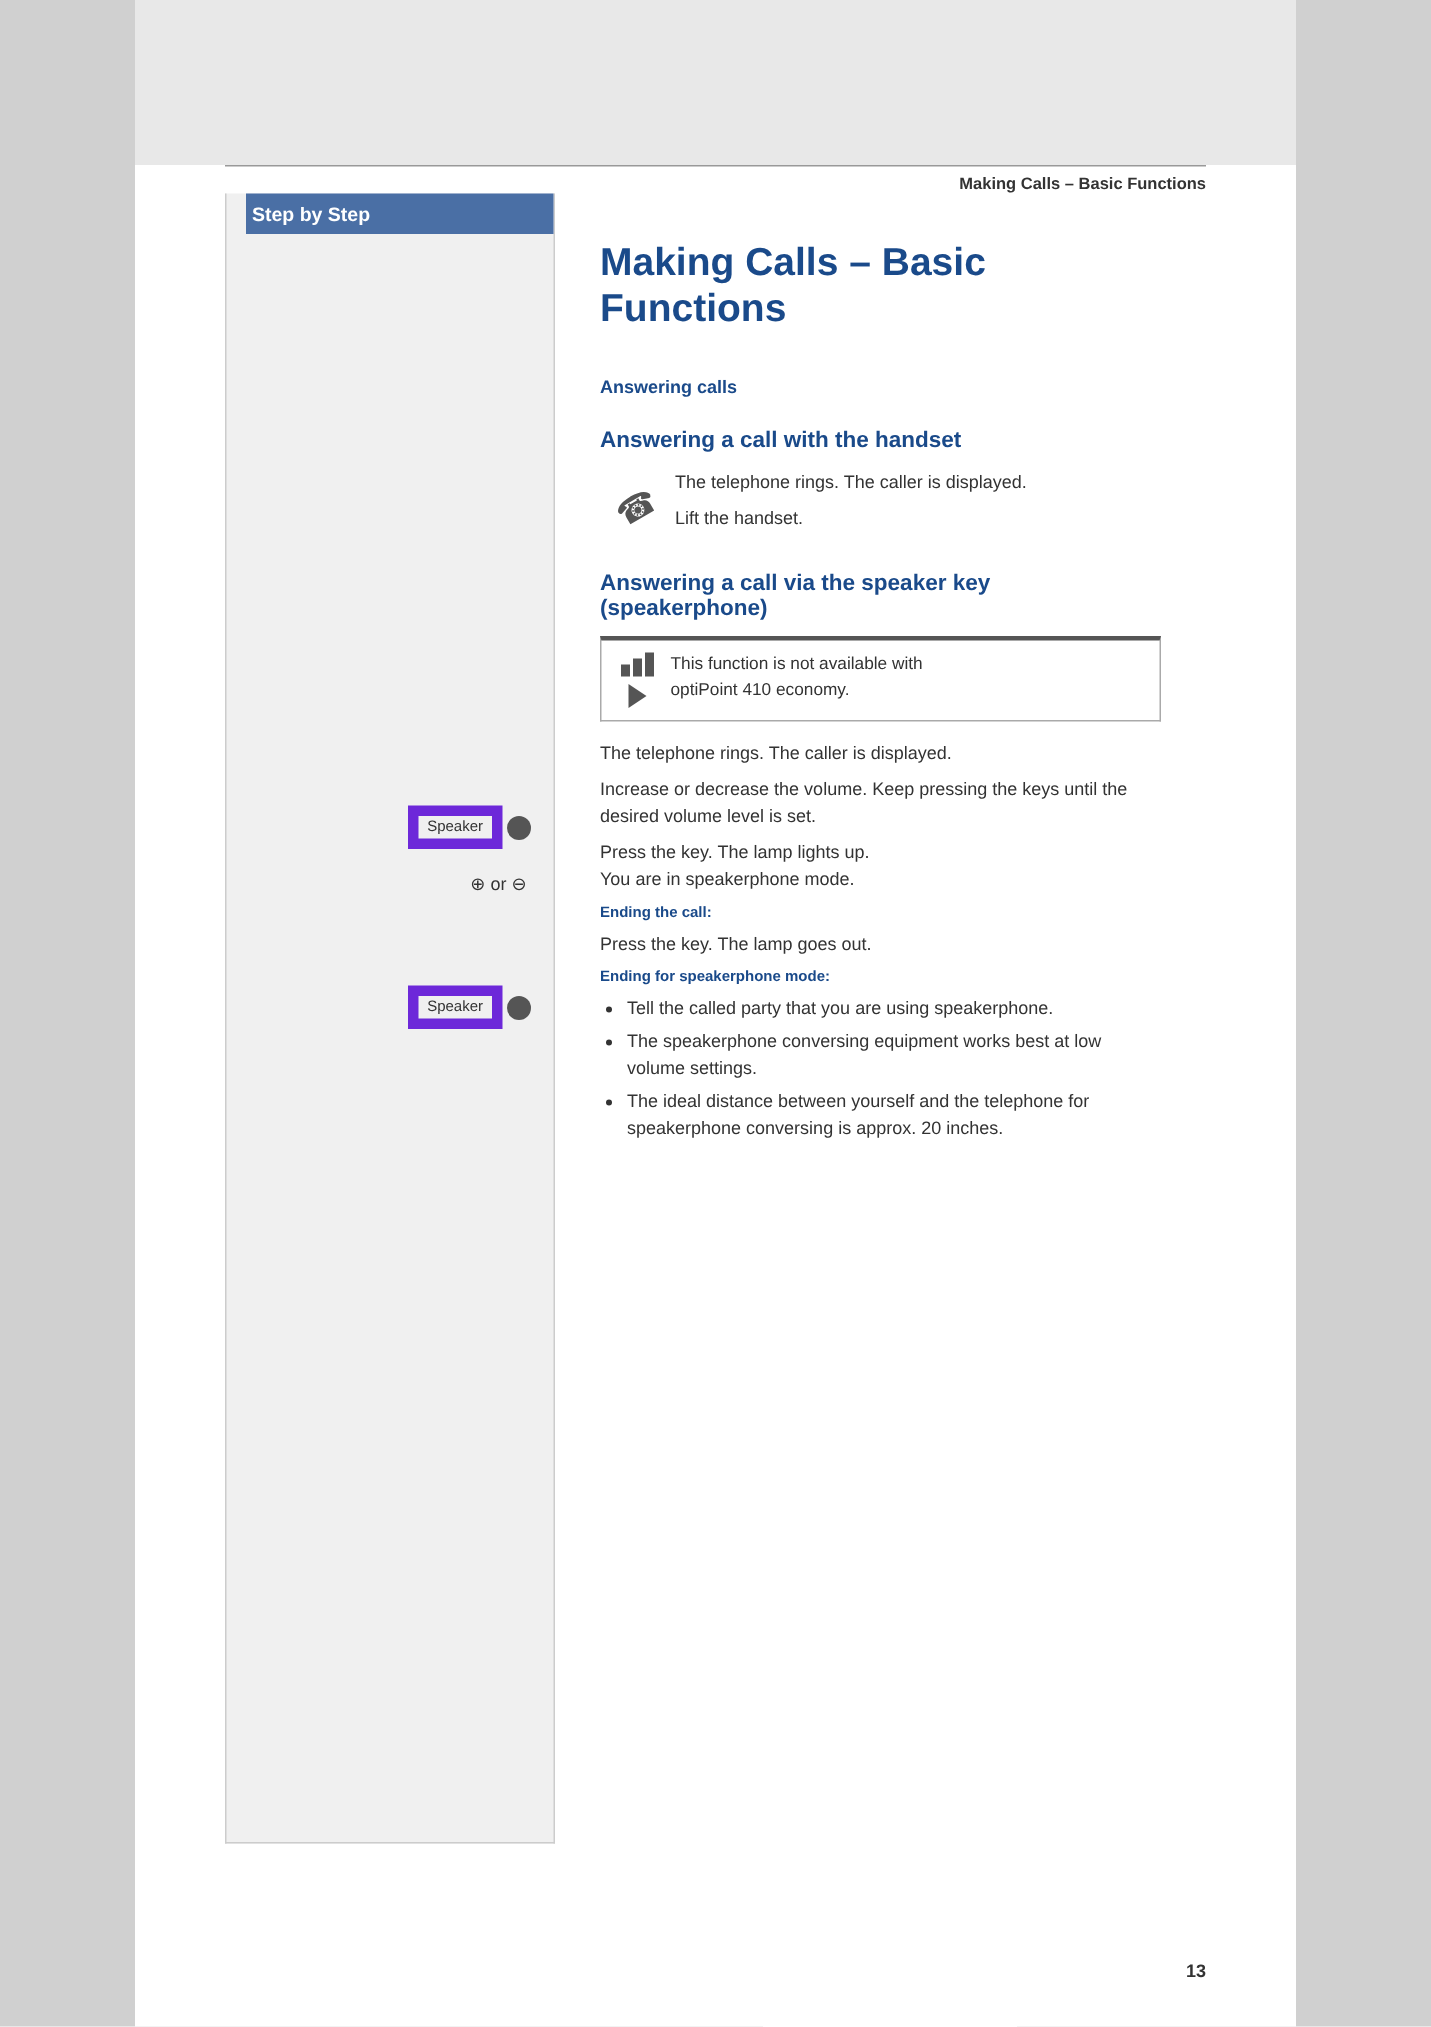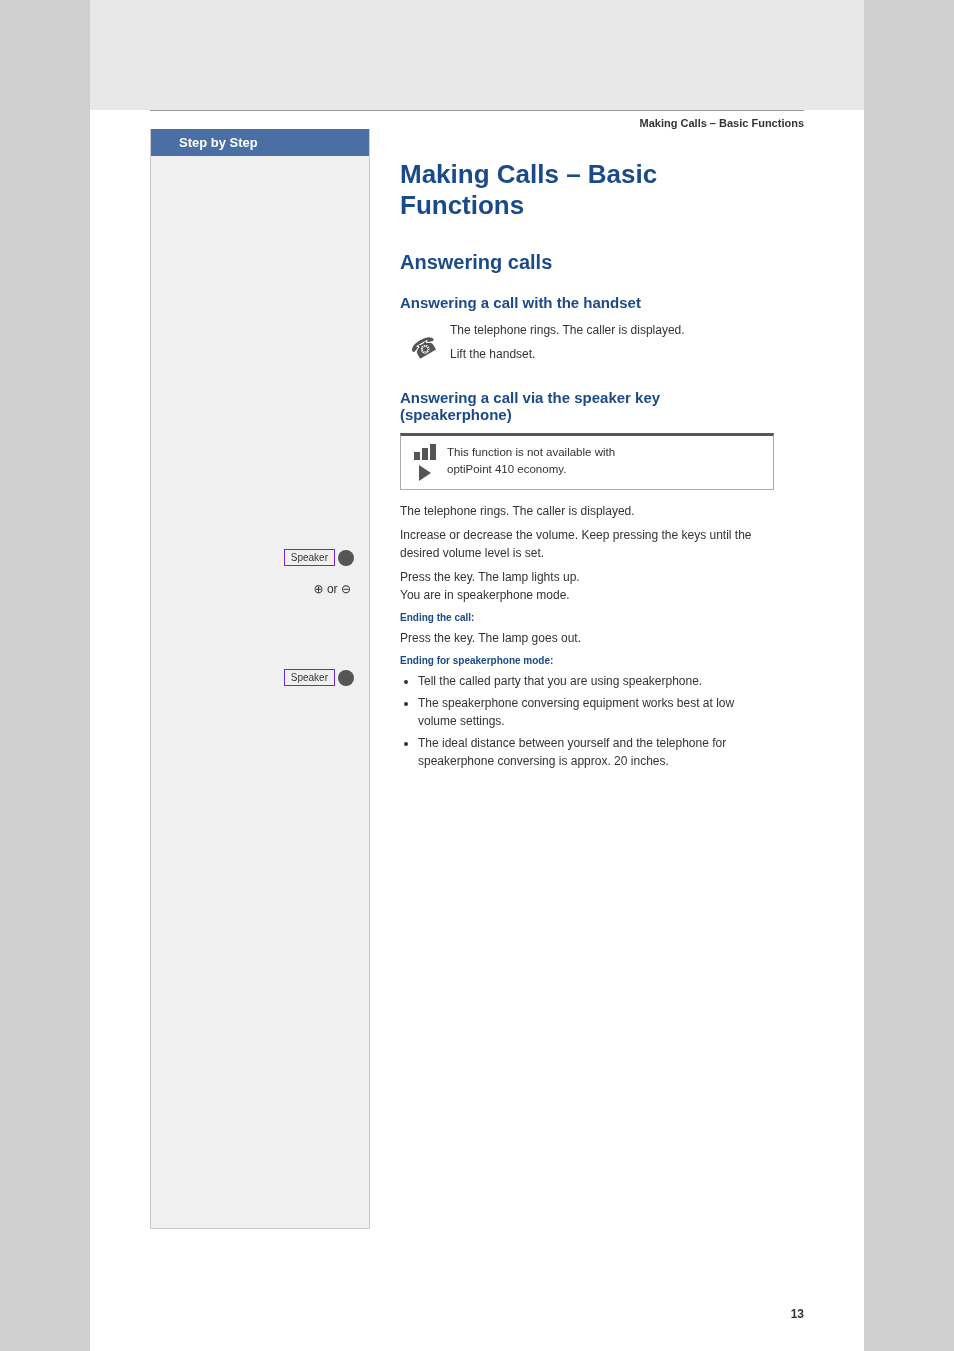--- a/index.html
+++ b/index.html
@@ -59,21 +59,22 @@
       border-top: none;
       padding: 0;
       position: relative;
     }
 
     .sidebar-header {
       background: #4a6fa5;
       color: white;
       font-size: 13px;
       font-weight: bold;
-      padding: 6px 28px;
+      padding: 6px 4px;
+      margin-left: 13px;
     }
 
     .sidebar-content {
       padding: 10px;
       min-height: 900px;
       position: relative;
     }
 
     
     .main-content {
@@ -85,21 +86,21 @@
     .page-main-title {
       font-size: 26px;
       font-weight: bold;
       color: #1a4a8a;
       margin-bottom: 30px;
       margin-top: 10px;
     }
 
     
     .section-title {
-      font-size: 20px;
+      font-size: 12px;
       font-weight: bold;
       color: #1a4a8a;
       margin-bottom: 20px;
     }
 
     .subsection-title {
       font-size: 15px;
       font-weight: bold;
       color: #1a4a8a;
       margin-bottom: 10px;
@@ -213,21 +214,21 @@
       line-height: 1.5;
     }
 
     .speaker-key-widget {
       display: flex;
       align-items: center;
       gap: 3px;
     }
 
     .speaker-key-box {
-      border: 1px solid #6d28d9;
+      border: 7px solid #6d28d9;
       background: #f0f0f0;
       padding: 2px 6px;
       font-size: 10px;
       color: #333;
     }
 
     .speaker-key-dot {
       width: 16px;
       height: 16px;
       background: #555;

